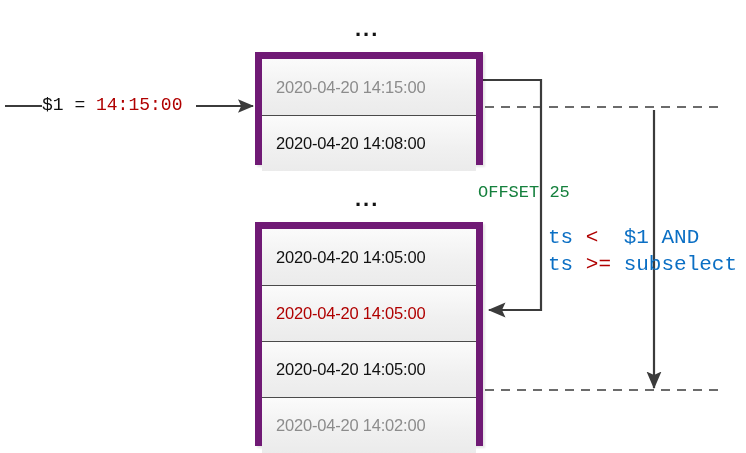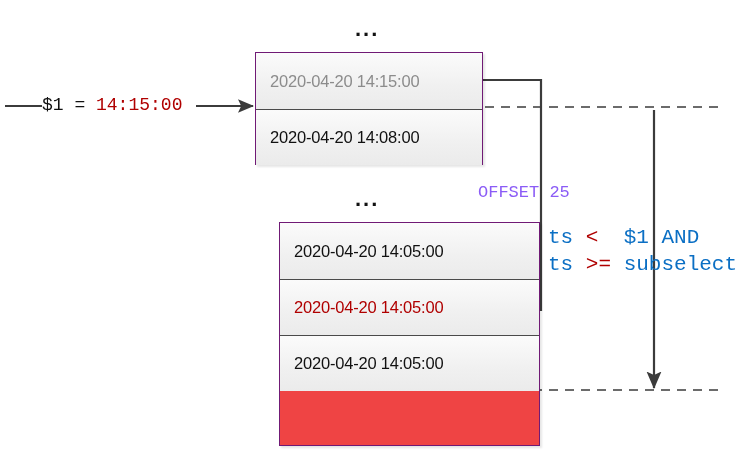--- a/index.html
+++ b/index.html
@@ -25,26 +25,26 @@
     left: 0; top: 0;
     width: 746px;
     height: 453px;
     pointer-events: none;
   }
 
   
   .tbl {
     position: absolute;
     box-sizing: border-box;
-    border: 1px solid #701a75;
-    background: #ef4444;
+    border: 7px solid #701a75;
+    background: #6d28d9;
     box-shadow: 2px 2px 2px rgba(0,0,0,0.10);
   }
   #table-top   { left: 255px; top: 52px;  width: 228px; height: 113px; }
-  #table-bottom{ left: 255px; top: 222px; width: 261px; height: 224px; margin-left: 24px; }
+  #table-bottom{ left: 255px; top: 222px; width: 228px; height: 224px; }
 
   .row {
     box-sizing: border-box;
     width: 100%;
     display: flex;
     align-items: center;
     padding-left: 14px;
     background: linear-gradient(to bottom, #fbfbfb 0%, #f0f0f0 60%, #ebebeb 100%);
     font-family: "Liberation Sans", sans-serif;
     font-size: 16.5px;
@@ -87,21 +87,21 @@
     top: 94px;
     font-size: 18px;
     color: #111111;
   }
   #param-label .val { color: #b00000; }
 
   #offset-label {
     left: 478px;
     top: 182px;
     font-size: 17px;
-    color: #8b5cf6;
+    color: #15803d;
   }
   #predicate-label {
     left: 548px;
     top: 225px;
     font-size: 21px;
     color: #0b6fc4;
   }
   #predicate-label .op { color: #b00000; }
 </style>
 </head>
@@ -143,19 +143,20 @@
     <div class="row muted">2020-04-20 14:15:00</div>
     <div class="row normal">2020-04-20 14:08:00</div>
   </div>
 
   <div class="ellipsis" id="ellipsis-bottom">...</div>
 
   <div class="tbl" id="table-bottom">
     <div class="row normal">2020-04-20 14:05:00</div>
     <div class="row accent">2020-04-20 14:05:00</div>
     <div class="row normal">2020-04-20 14:05:00</div>
+    <div class="row muted">2020-04-20 14:02:00</div>
   </div>
 
   <div class="mono" id="offset-label">OFFSET 25</div>
 
   <div class="mono" id="predicate-label"><span>ts </span><span class="op">&lt; </span><span> $1 AND</span><br><span>ts </span><span class="op">&gt;=</span><span> subselect</span></div>
 
 </div>
 
 </body></html>

